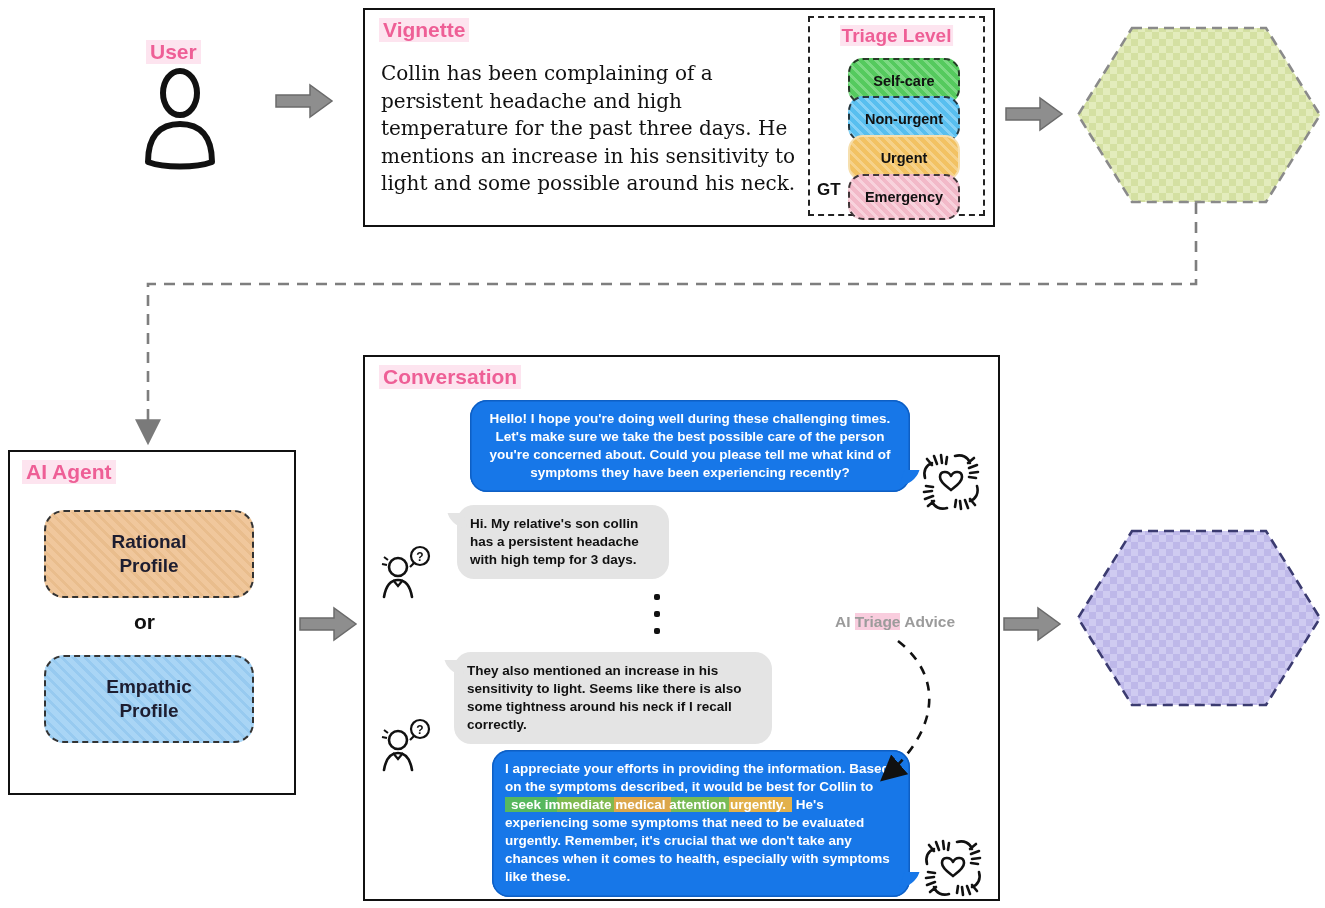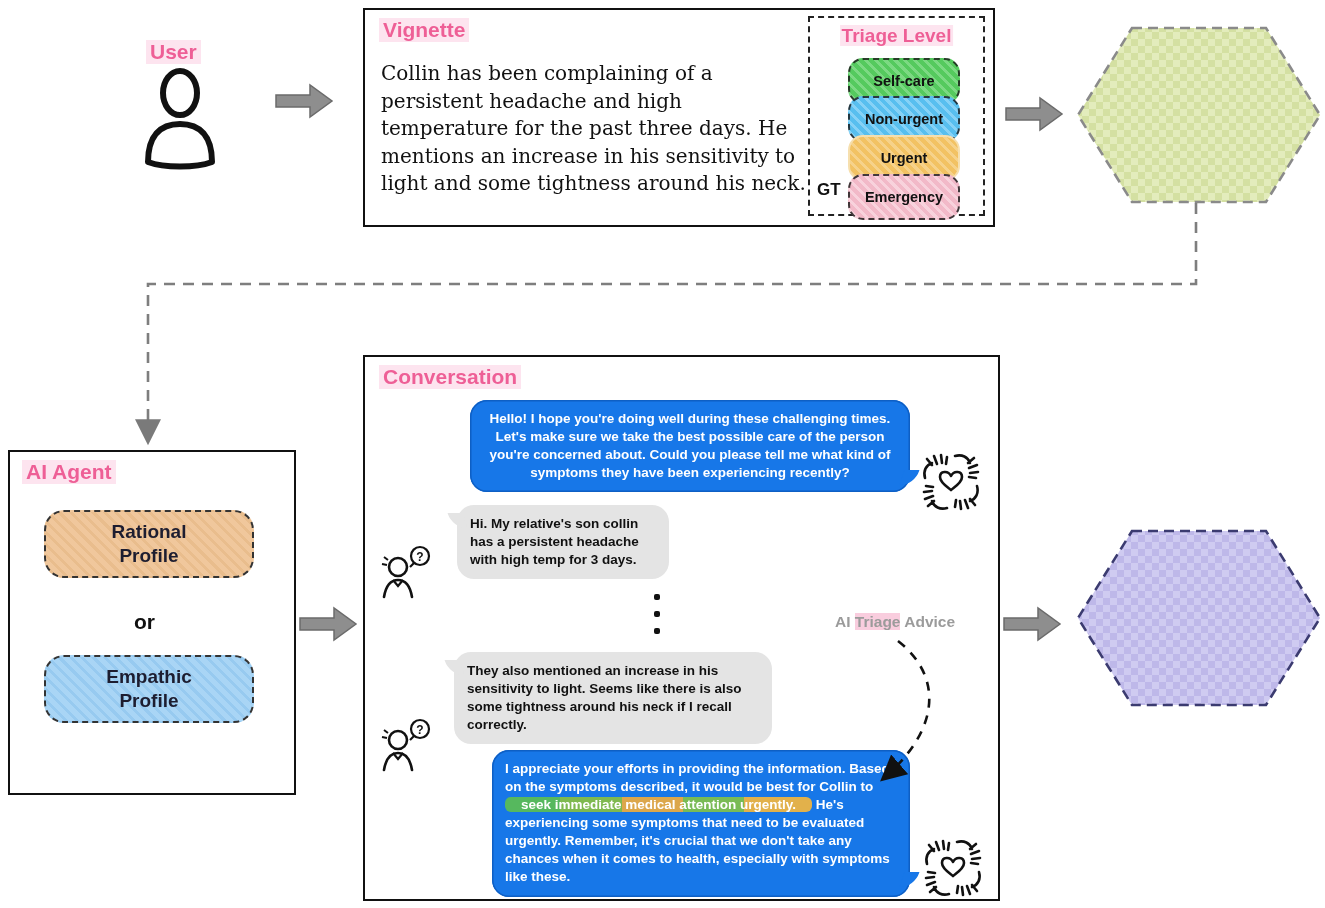--- a/index.html
+++ b/index.html
@@ -42,21 +42,21 @@
   
   .hex-text {
     position:absolute; display:flex; flex-direction:column; align-items:center;
     justify-content:center; text-align:center; font-weight:bold; font-size:19px;
     line-height:1.22; color:#15152e;
   }
   .hex-text .w { width:160px; }
 
   
   .profile {
-    position:absolute; width:210px; height:68px; border-radius:20px;
+    position:absolute; width:210px; height:88px; border-radius:20px;
     border:2.5px dashed #333; display:flex; align-items:center; justify-content:center;
     text-align:center; font-weight:bold; font-size:19px; color:#1d1d30; line-height:1.25;
   }
   .profile .w { width:120px; }
   .profile-rational { background:repeating-linear-gradient(45deg,#f0c79c 0 5px,#e9bd8d 5px 8px); }
   .profile-empathic { background:repeating-linear-gradient(45deg,#a9d5f5 0 5px,#97caf0 5px 8px); }
   .or-label { position:absolute; font-weight:bold; font-size:21px; color:#111; }
 
   
   .bubble {
@@ -64,21 +64,21 @@
     line-height:1.34; padding:10px 13px;
   }
   .bubble-ai   { background:#1777e8; color:#ffffff; box-shadow:inset 0 0 0 1.5px #0e5fc4; }
   .bubble-user { background:#e4e4e4; color:#111111; }
   .tail { position:absolute; width:15px; height:15px; }
   .tail-right { right:-7px; bottom:7px; background:#1777e8; border-radius:0 0 14px 0; transform:skewX(-18deg); }
   .tail-left  { left:-7px;  top:8px;   background:#e4e4e4; border-radius:0 0 0 14px; transform:skewX(18deg); }
 
   .advice-highlight {
     background:linear-gradient(90deg,#56b85e 0 18%,#7fb94f 18% 38%,#dca74b 38% 58%,#79bb55 58% 78%,#e2b14b 78% 100%);
-    color:#fff; padding:0 16px; border-radius:6px;
+    color:#fff; padding:0 6px; border-radius:0;
   }
 
   .advice-label { position:absolute; color:#9b9b9b; font-weight:bold; font-size:15.5px; white-space:nowrap; }
   .advice-label .hl { background:#f9cdde; }
 
   
   .dots { position:absolute; display:flex; flex-direction:column; gap:11px; }
   .dots span { width:6px; height:6px; background:#111; border-radius:2px; display:block; }
 
   svg.icon { display:block; }
@@ -110,21 +110,21 @@
   </div>
   <svg class="abs icon layer" style="left:138px; top:66px;" width="84" height="104" viewBox="0 0 84 104">
     <ellipse cx="42" cy="27" rx="17" ry="22" fill="none" stroke="#111" stroke-width="6"></ellipse>
     <path d="M10,96 C10,70 22,58 42,58 C62,58 74,70 74,96 C58,102 26,102 10,96 Z" fill="none" stroke="#111" stroke-width="6" stroke-linejoin="round"></path>
   </svg>
 
   <div class="frame layer" style="left:363px; top:8px; width:632px; height:219px;">
     <div class="abs" style="left:14px; top:8px;">
       <span class="pink-label">Vignette</span>
     </div>
-    <div class="abs vignette-text" style="left:16px; top:50px;">Collin has been complaining of a persistent headache and high temperature for the past three days. He mentions an increase in his sensitivity to light and some tightness around his neck.</div>
+    <div class="abs vignette-text" style="left:16px; top:50px;">Collin has been complaining of a persistent headache and high temperature for the past three days. He mentions an increase in his sensitivity to light and some possible around his neck.</div>
 
     <div class="legend-box" style="left:443px; top:6px; width:177px; height:200px;">
       <div class="abs" style="left:50%; top:7px; transform:translateX(-50%); white-space:nowrap;">
         <span class="legend-title">Triage Level</span>
       </div>
       <div class="pill pill-selfcare" style="left:38px; top:40px;">Self-care</div>
       <div class="pill pill-nonurgent" style="left:38px; top:78px;">Non-urgent</div>
       <div class="pill pill-urgent" style="left:38px; top:117px;">Urgent</div>
       <div class="pill pill-emergency" style="left:38px; top:156px;">Emergency</div>
       <div class="gt-label" style="left:7px; top:162px;">GT</div>

